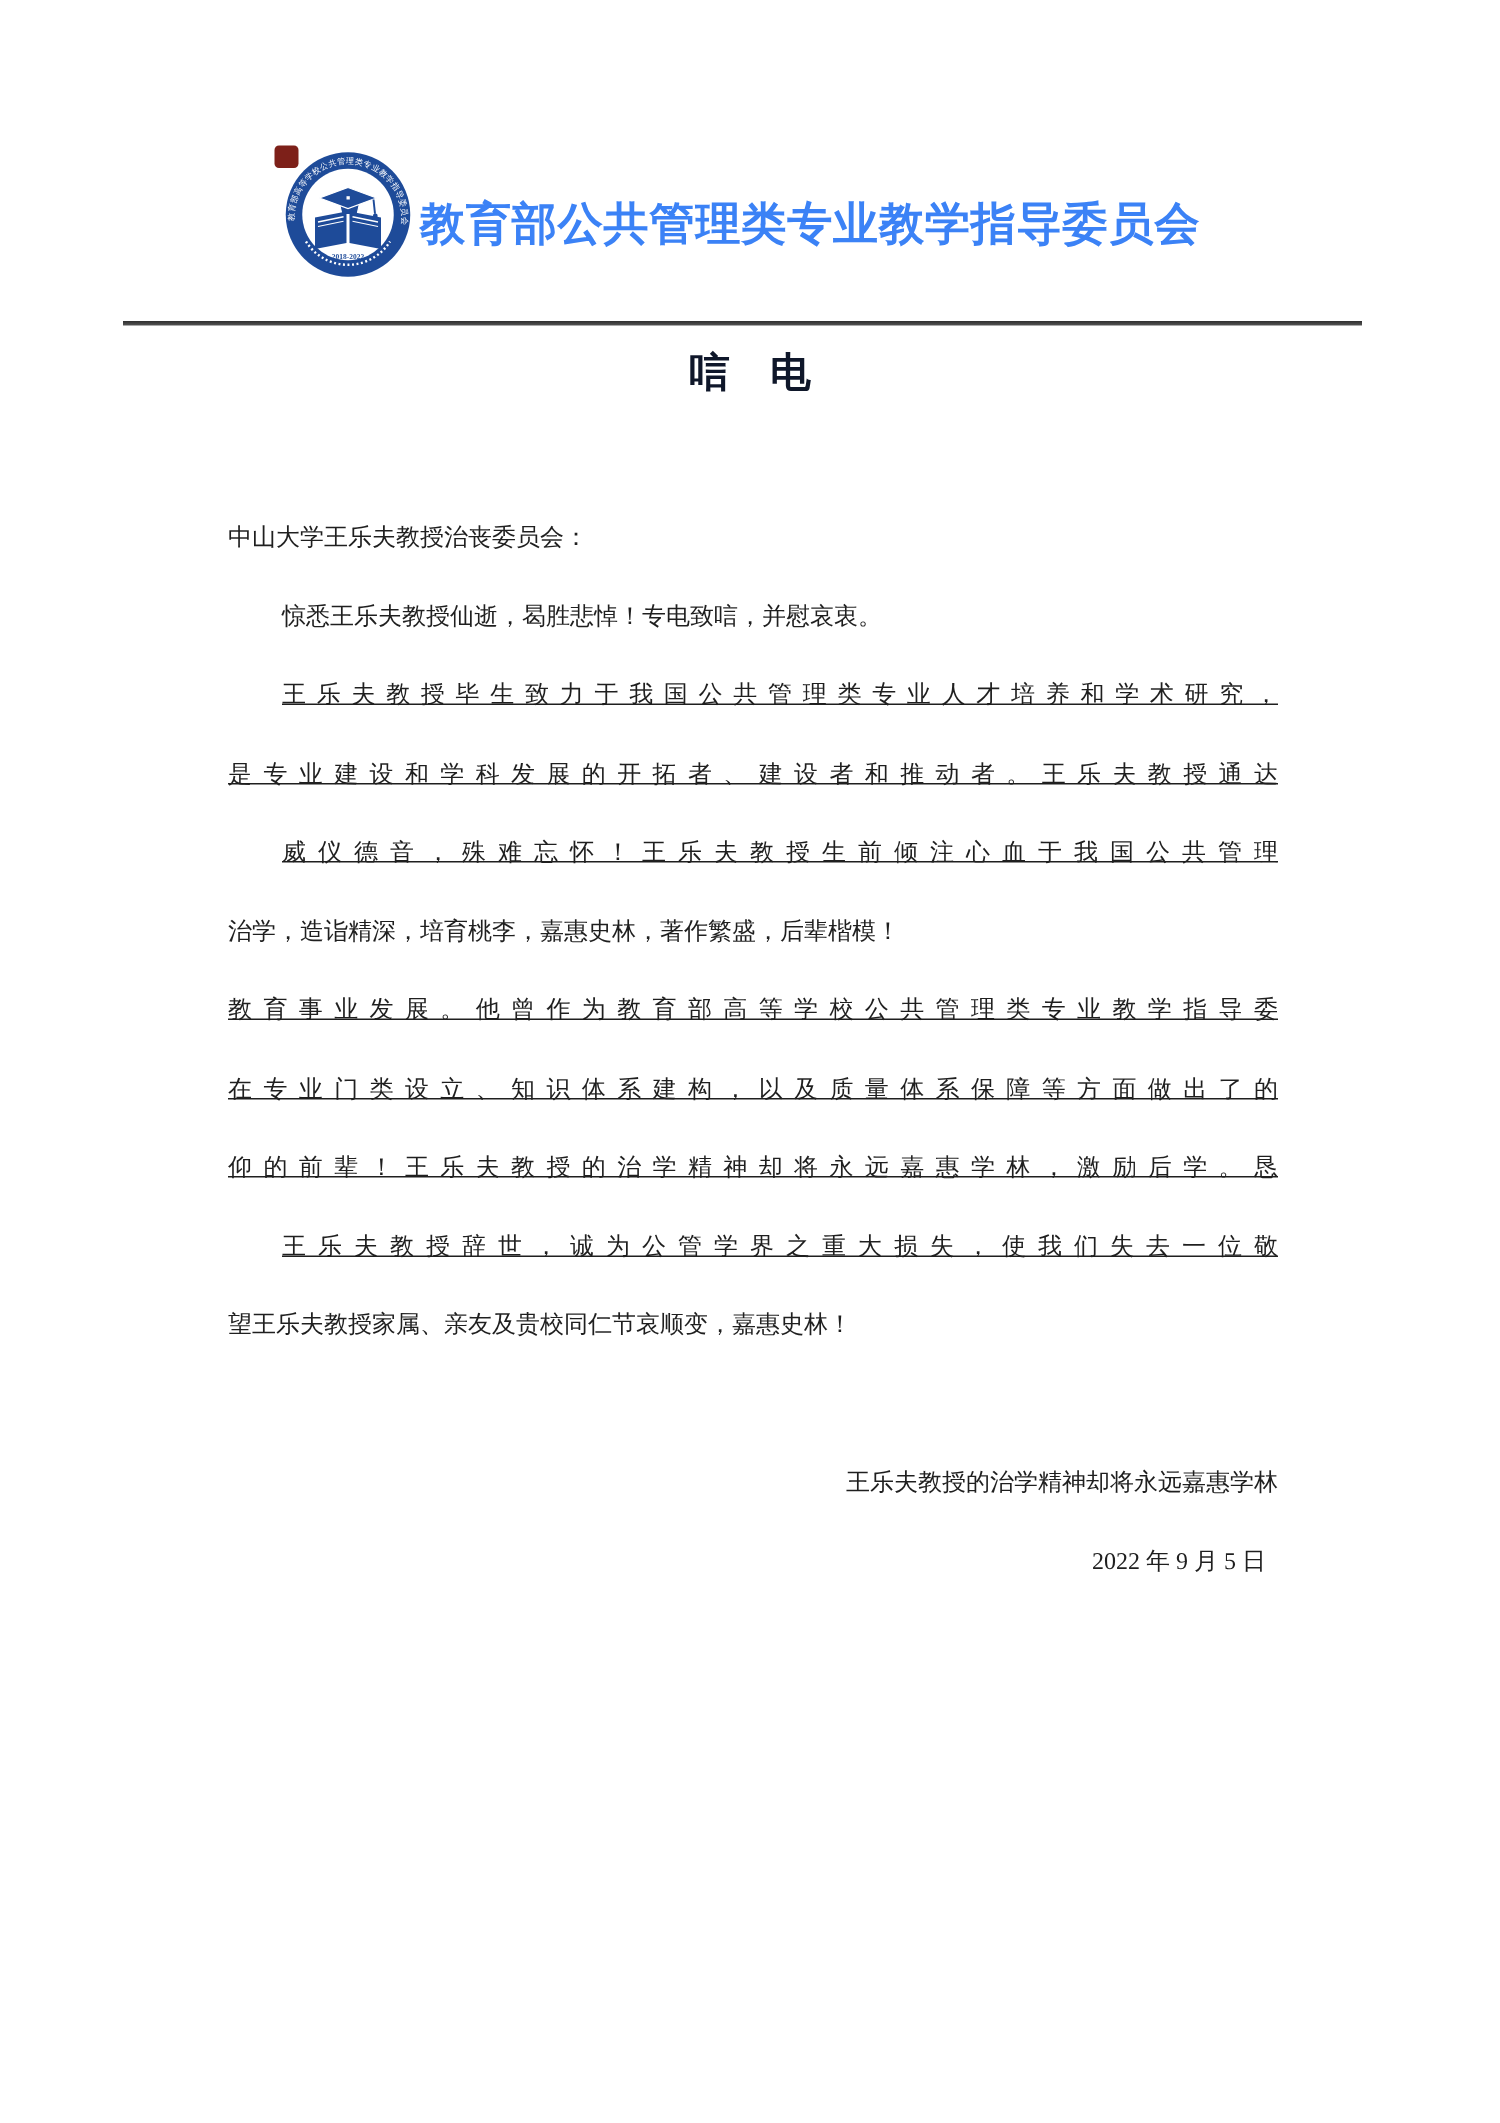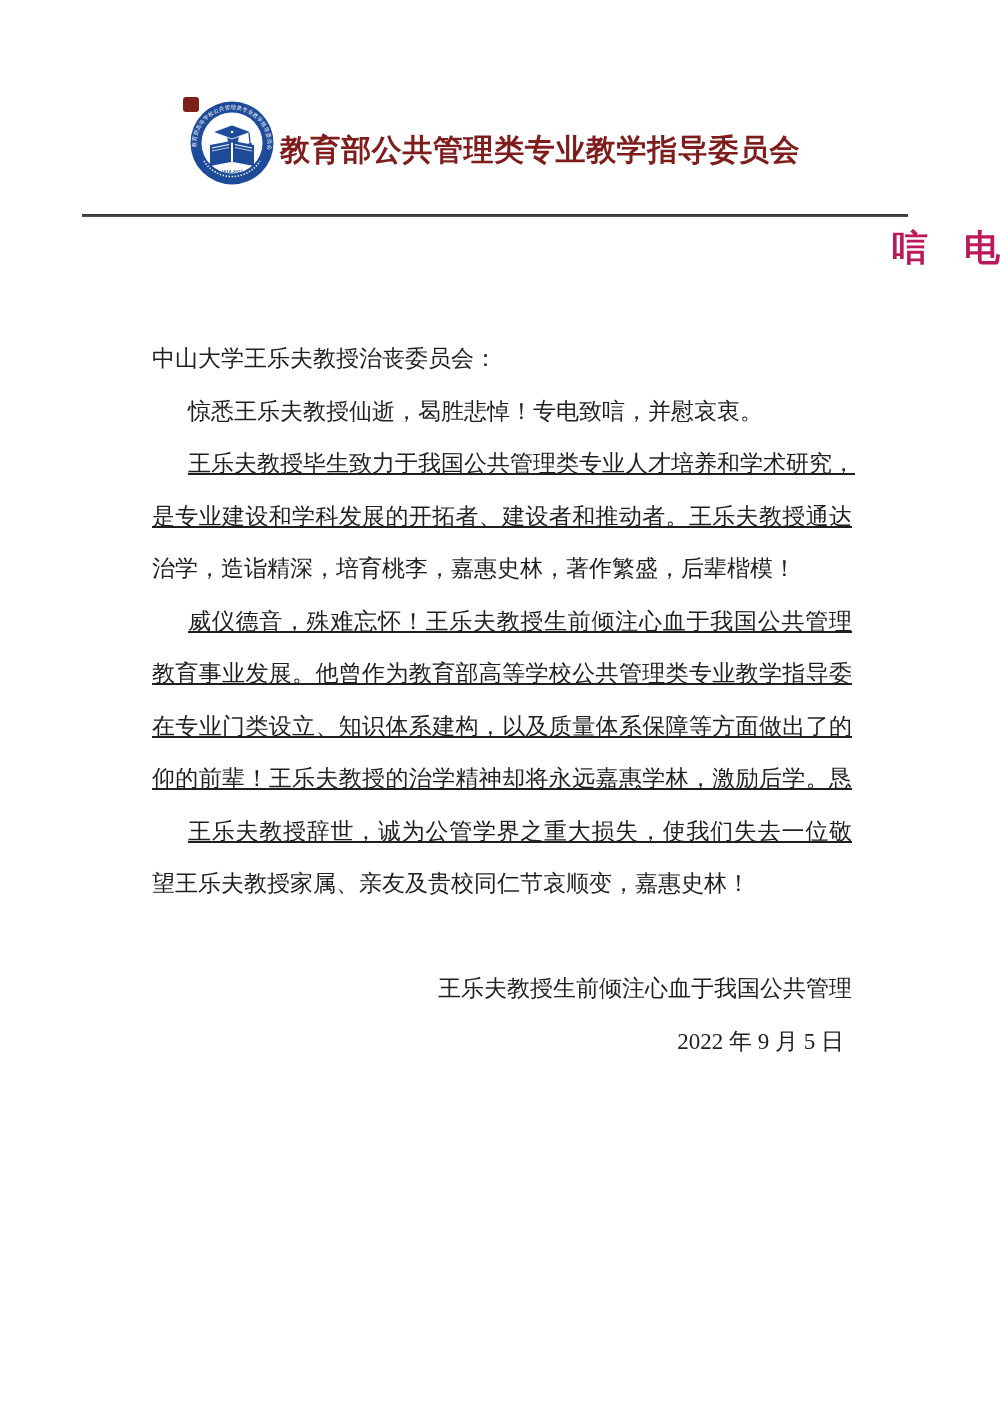--- a/index.html
+++ b/index.html
@@ -26,52 +26,52 @@
     width: 84px; height: 84px;
   }
   .org-name {
     position: absolute;
     left: 280px; top: 133px;
     margin: 0;
     font-size: 30px;
     line-height: 34px;
     font-weight: 700;
     letter-spacing: 0.6px;
-    color: #7f1d1d;
+    color: #3b82f6;
     white-space: nowrap;
   }
   .divider {
     position: absolute;
     left: 82px; top: 214px;
     width: 826px; height: 3px;
     background: linear-gradient(#2f2f2f, #555555);
   }
   
   .doc-title {
     position: absolute;
     left: 0; top: 231px;
     width: 1000px;
     margin: 0;
-    text-align: right;
-    font-size: 36px;
+    text-align: center;
+    font-size: 27px;
     line-height: 34px;
     font-weight: 700;
-    color: #be185d;
+    color: #0f172a;
     white-space: nowrap;
   }
   
   .letter-body {
     position: absolute;
     left: 152px; top: 333px;
     width: 700px;
   }
   .line {
     height: 52.5px;
     line-height: 52.5px;
-    font-size: 23px;
+    font-size: 16px;
     white-space: nowrap;
     text-align: left;
   }
   .line.indent { padding-left: 36px; }
   .line.fill   { text-align: justify; text-align-last: justify; text-decoration: underline; }
   .line.spacer {  }
   .line.sig    { text-align: right; }
   .line.date   { text-align: right; padding-right: 8px; }
 </style>
 </head>
@@ -118,26 +118,26 @@
   <div class="divider"></div>
 
   <h2 class="doc-title">唁　电</h2>
 
   <main class="letter-body">
     <div id="body-lines">
         <div class="line">中山大学王乐夫教授治丧委员会：</div>
         <div class="line indent">惊悉王乐夫教授仙逝，曷胜悲悼！专电致唁，并慰哀衷。</div>
         <div class="line indent fill">王乐夫教授毕生致力于我国公共管理类专业人才培养和学术研究，</div>
         <div class="line fill">是专业建设和学科发展的开拓者、建设者和推动者。王乐夫教授通达</div>
+        <div class="line indent fill">威仪德音，殊难忘怀！王乐夫教授生前倾注心血于我国公共管理</div>
         <div class="line">治学，造诣精深，培育桃李，嘉惠史林，著作繁盛，后辈楷模！</div>
-        <div class="line indent fill">威仪德音，殊难忘怀！王乐夫教授生前倾注心血于我国公共管理</div>
         <div class="line fill">教育事业发展。他曾作为教育部高等学校公共管理类专业教学指导委</div>
         <div class="line fill">在专业门类设立、知识体系建构，以及质量体系保障等方面做出了的</div>
         <div class="line fill">仰的前辈！王乐夫教授的治学精神却将永远嘉惠学林，激励后学。恳</div>
         <div class="line indent fill">王乐夫教授辞世，诚为公管学界之重大损失，使我们失去一位敬</div>
         <div class="line">望王乐夫教授家属、亲友及贵校同仁节哀顺变，嘉惠史林！</div>
       </div>
     <div class="line spacer"></div>
-    <div class="line sig">王乐夫教授生前倾注心血于我国公共管理</div>
+    <div class="line sig">王乐夫教授的治学精神却将永远嘉惠学林</div>
     <div class="line date">2022 年 9 月 5 日</div>
   </main>
 
 </div>
 
 </body></html>

